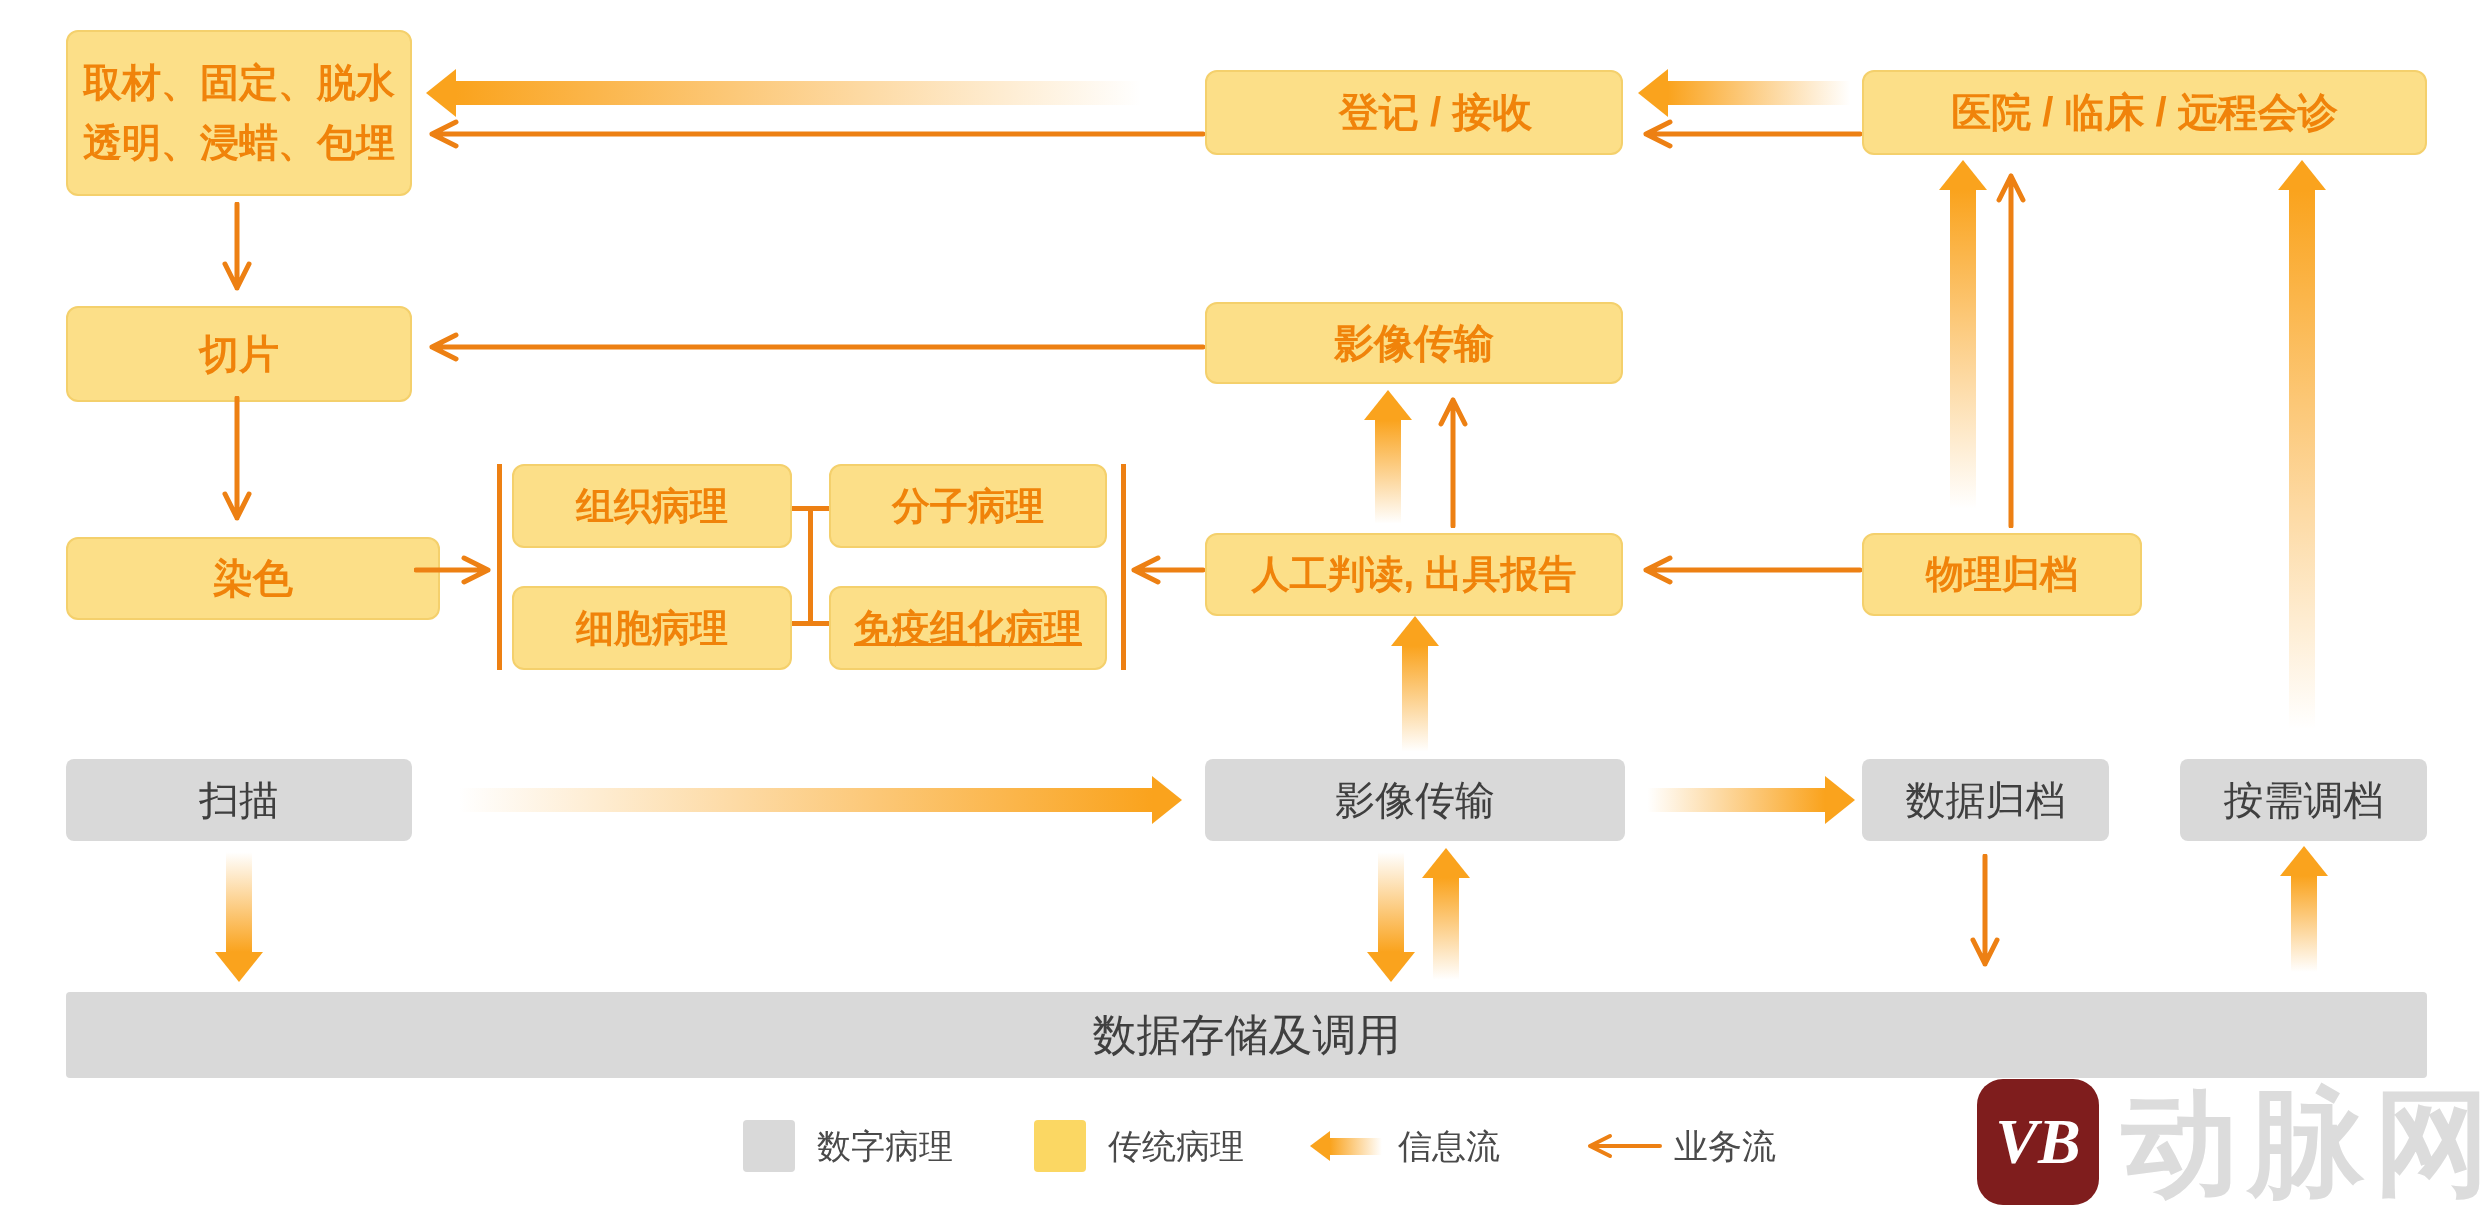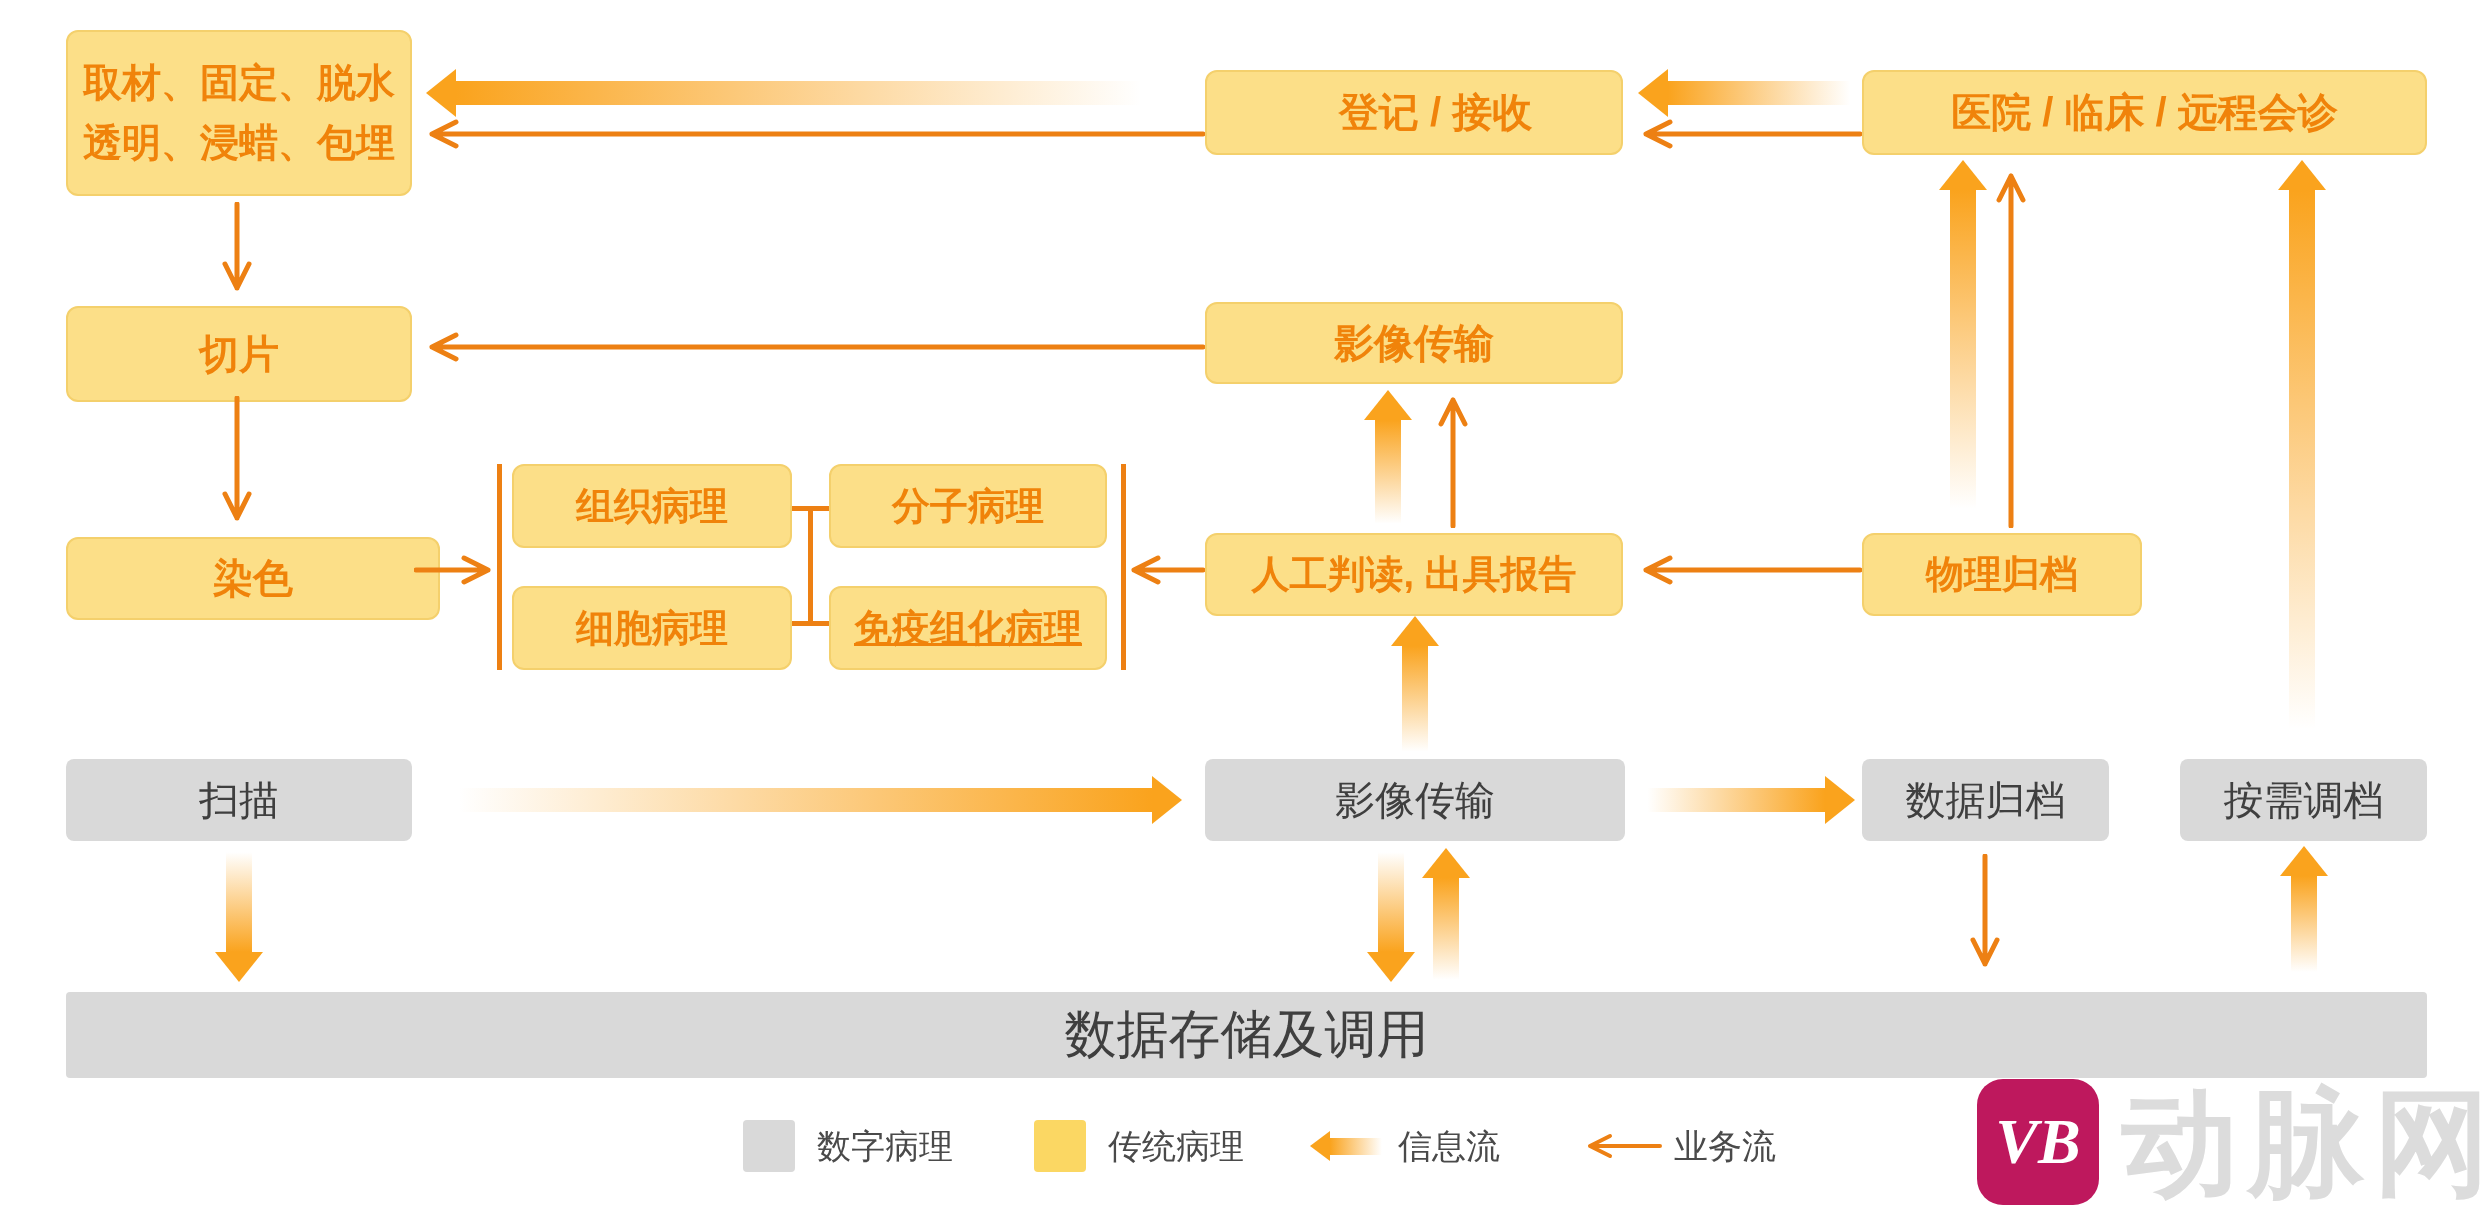--- a/index.html
+++ b/index.html
@@ -5,21 +5,21 @@
   html,body{margin:0;padding:0;background:#ffffff;}
   body{font-family:"Liberation Sans","DejaVu Sans",sans-serif;}
   #canvas{position:relative;width:2481px;height:1212px;background:#ffffff;overflow:hidden;}
 
   .ybox{position:absolute;background:#FCDF88;border:2px solid #F4D06C;border-radius:12px;
         display:flex;flex-direction:column;align-items:center;justify-content:center;
         color:#F0830A;font-weight:700;font-size:40px;text-align:center;box-sizing:border-box;}
   .gbox{position:absolute;background:#D9D9D9;border-radius:8px;
         display:flex;align-items:center;justify-content:center;
         color:#3F3F3F;font-weight:400;font-size:40px;text-align:center;box-sizing:border-box;}
-  .bar{border-radius:4px;font-size:52px;}
+  .bar{border-radius:4px;font-size:44px;}
 
   .bracket{position:absolute;background:#ED8013;}
 
   
   .shaft{position:absolute;}
   .grad-head-left  {background:linear-gradient(to right,#FAA31D 0%,rgba(250,163,29,0) 96%);}
   .grad-head-right {background:linear-gradient(to left, #FAA31D 0%,rgba(250,163,29,0) 96%);}
   .grad-head-up    {background:linear-gradient(to bottom,#FAA31D 0%,rgba(250,163,29,0) 96%);}
   .grad-head-down  {background:linear-gradient(to top,  #FAA31D 0%,rgba(250,163,29,0) 96%);}
   .tri{position:absolute;width:0;height:0;}
@@ -32,21 +32,21 @@
   .thin{position:absolute;}
   .thin path{stroke:#ED8013;stroke-width:5;fill:none;stroke-linecap:round;stroke-linejoin:round;}
 
   
   .lg-label{position:absolute;height:52px;line-height:52px;font-size:34px;color:#4A4A4A;}
   .lg-swatch{position:absolute;width:52px;height:52px;border-radius:4px;}
   .lg-tri-left{border-top:15px solid transparent;border-bottom:15px solid transparent;border-right:20px solid #FAA31D;}
 
   
   .wm-logo{position:absolute;left:1977px;top:1079px;width:122px;height:126px;border-radius:26px;
-           background:#be185d;display:flex;align-items:center;justify-content:center;
+           background:#7f1d1d;display:flex;align-items:center;justify-content:center;
            color:#ffffff;font-weight:700;font-style:italic;font-size:64px;font-family:"Liberation Serif","DejaVu Serif",serif;}
   .wm-text{position:absolute;left:2122px;top:1078px;height:130px;line-height:130px;
            font-size:116px;font-weight:700;color:#DCDCDC;letter-spacing:10px;white-space:nowrap;}
 </style>
 </head>
 <body>
 
 <div id="canvas">
 
   <div class="ybox" style="left:66px;top:30px;width:346px;height:166px;font-size:39px;line-height:1.55;">

